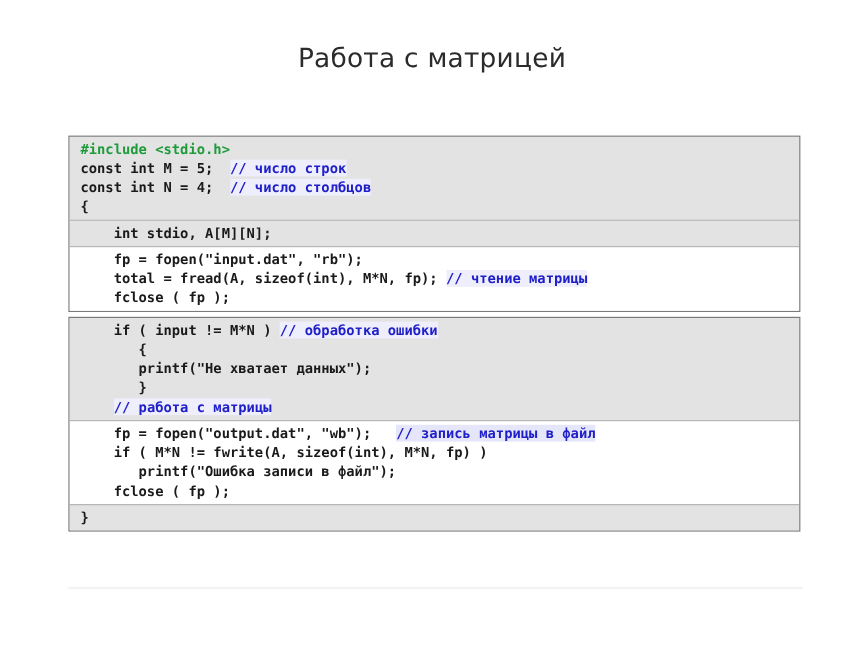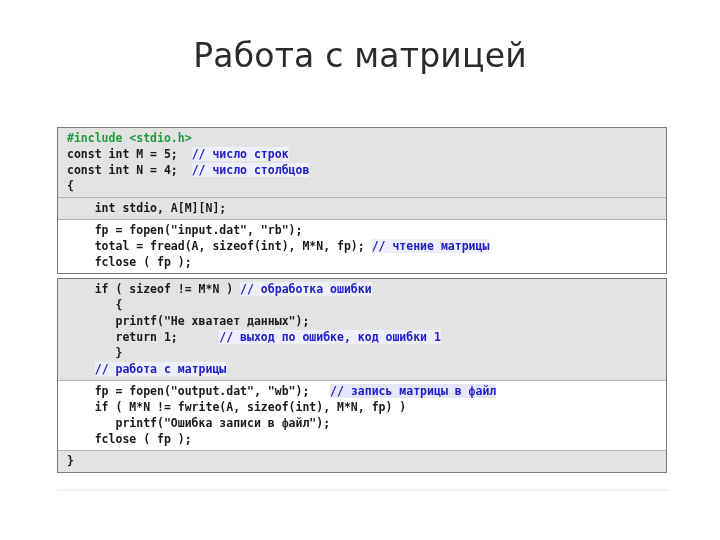--- a/index.html
+++ b/index.html
@@ -23,32 +23,32 @@
   }
 
   
   .slide-title {
     position: absolute;
     left: 0;
     top: 38px;
     width: 720px;
     text-align: center;
     font-family: "DejaVu Sans", sans-serif;
-    font-size: 33px;
+    font-size: 22px;
     font-weight: 400;
     color: #2b2b2b;
     letter-spacing: 0.2px;
     line-height: 1.1;
   }
 
   
   .code-figure {
     position: absolute;
     left: 57px;
-    top: 127px;
+    top: 113px;
     width: 610px;
   }
 
   .code-panel {
     border: 1px solid #7a7a7a;
     background: #ffffff;
     box-sizing: border-box;
     overflow: hidden;
   }
   .code-panel + .code-panel {
@@ -109,24 +109,23 @@
           <div class="code-line"><span>    int stdio, A[M][N];</span></div>
         </div>
         <div class="band band-white">
           <div class="code-line"><span>    fp = fopen("input.dat", "rb");</span></div>
           <div class="code-line"><span>    total = fread(A, sizeof(int), M*N, fp); </span><span class="comment">// чтение матрицы</span></div>
           <div class="code-line"><span>    fclose ( fp );</span></div>
         </div>
       </div>
       <div class="code-panel">
         <div class="band band-gray">
-          <div class="code-line"><span>    if ( sizeof != M*N ) </span><span class="comment">// обработка ошибки</span></div>
+          <div class="code-line"><span>    if ( input != M*N ) </span><span class="comment">// обработка ошибки</span></div>
           <div class="code-line"><span>       {</span></div>
           <div class="code-line"><span>       printf("Не хватает данных");</span></div>
-          <div class="code-line"><span>       return 1;      </span><span class="comment">// выход по ошибке, код ошибки 1</span></div>
           <div class="code-line"><span>       }</span></div>
           <div class="code-line"><span>    </span><span class="comment">// работа с матрицы</span></div>
         </div>
         <div class="band band-white">
           <div class="code-line"><span>    fp = fopen("output.dat", "wb");   </span><span class="comment-hl">// запись матрицы в файл</span></div>
           <div class="code-line"><span>    if ( M*N != fwrite(A, sizeof(int), M*N, fp) )</span></div>
           <div class="code-line"><span>       printf("Ошибка записи в файл");</span></div>
           <div class="code-line"><span>    fclose ( fp );</span></div>
         </div>
         <div class="band band-gray">

